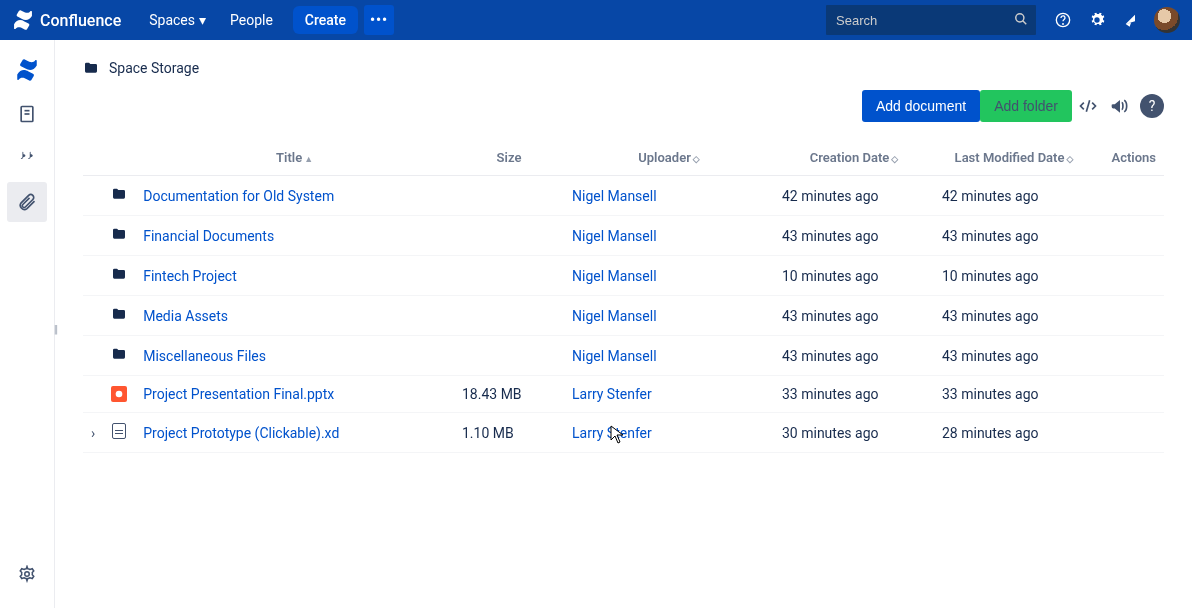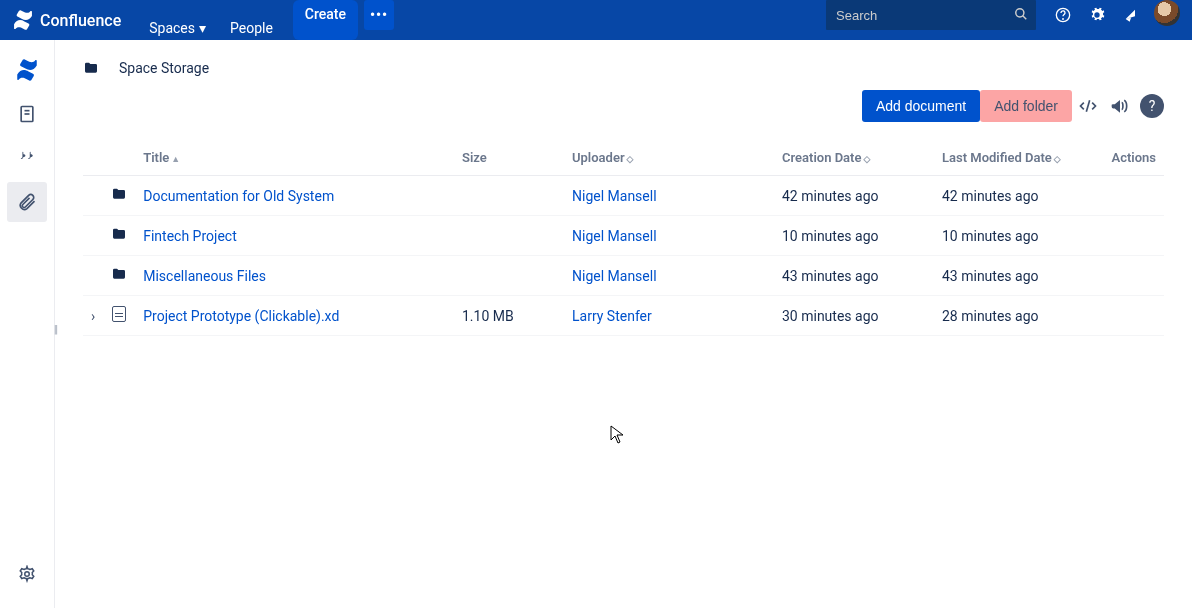--- a/index.html
+++ b/index.html
@@ -1,18 +1,18 @@
 <!DOCTYPE html>
 <html><head>
 <meta charset="utf-8">
 <style>
   * { box-sizing: border-box; margin: 0; padding: 0; }
   body { font-family: -apple-system, BlinkMacSystemFont, "Segoe UI", Roboto, sans-serif; font-size: 14px; color: #172B4D; background: #fff; }
   
-  .topbar { height: 40px; background: #0747A6; display: flex; padding: 0 12px; color: #fff; }
+  .topbar { height: 40px; background: #0747A6; display: flex; align-items: center; padding: 0 12px; color: #fff; }
   .logo { display: flex; align-items: center; gap: 6px; font-weight: 500; font-size: 16px; margin-right: 16px; cursor: pointer; }
   .logo svg { width: 22px; height: 22px; }
   .navitem { padding: 0 12px; height: 56px; display: flex; align-items: center; cursor: pointer; font-size: 14px; }
   .chevron { margin-left: 4px; }
   .create-btn { background: #0052CC; padding: 6px 12px; border-radius: 6px; margin-left: 8px; cursor: pointer; font-weight: 500; }
   .more-btn { width: 30px; height: 30px; background: #0052CC; border-radius: 3px; margin-left: 6px; display: flex; align-items: center; justify-content: center; cursor: pointer; font-weight: bold; letter-spacing: 1px; }
   .spacer { flex: 1; }
   .search-wrap { position: relative; margin: 0 10px; }
   .search-input { width: 210px; height: 30px; background: #0a3977; border: none; color: #fff; padding: 0 30px 0 10px; border-radius: 1px; font-size: 13px; }
   .search-input::placeholder { color: #ccc; }
@@ -22,31 +22,31 @@
   
   .shell { display: flex; height: calc(100vh - 40px); }
   .sidebar { width: 55px; border-right: 1px solid #ebecf0; display: flex; flex-direction: column; align-items: center; padding-top: 10px; position: relative; }
   .side-btn { width: 40px; height: 40px; display: flex; align-items: center; justify-content: center; cursor: pointer; border-radius: 3px; margin-bottom: 4px; color: #42526e; }
   .side-btn.space { color: #0052CC; }
   .side-btn.active { background: #ebecf0; color: #42526e; }
   .side-settings { position: absolute; bottom: 10px; }
   .drag-handle { position: absolute; right: -3px; top: 50%; color: #97a0af; font-size: 10px; cursor: col-resize; letter-spacing: -1px; }
   
   .main { flex: 1; padding: 20px 28px; overflow: auto; }
-  .breadcrumb { display: flex; align-items: center; gap: 20px; color: #172B4D; font-size: 14px; }
+  .breadcrumb { display: flex; align-items: center; gap: 10px; color: #172B4D; font-size: 14px; }
   .breadcrumb svg { width: 16px; height: 16px; }
   
   .toolbar { display: flex; justify-content: flex-end; align-items: center; margin: 14px 0 18px; }
   .btn-primary { background: #0052CC; color: #fff; border: none; padding: 8px 14px; border-radius: 3px; cursor: pointer; font-size: 14px; }
-  .btn-secondary { background: #fca5a5; color: #42526e; border: none; padding: 8px 14px; border-radius: 3px; cursor: pointer; font-size: 14px; }
+  .btn-secondary { background: #22c55e; color: #42526e; border: none; padding: 8px 14px; border-radius: 3px; cursor: pointer; font-size: 14px; }
   .tool-icon { width: 32px; height: 32px; display: flex; align-items: center; justify-content: center; cursor: pointer; color: #42526e; }
   .tool-icon.help { background: #42526e; color: #fff; border-radius: 50%; width: 24px; height: 24px; margin-left: 4px; }
   
   table { width: 100%; border-collapse: collapse; }
-  th { text-align: left; font-weight: 600; color: #6b778c; font-size: 13px; padding: 10px 8px; border-bottom: 1px solid #ebecf0; }
+  th { text-align: center; font-weight: 600; color: #6b778c; font-size: 13px; padding: 10px 8px; border-bottom: 1px solid #ebecf0; }
   th .sort { font-size: 9px; color: #97a0af; margin-left: 2px; }
   td { padding: 10px 8px; border-bottom: 1px solid #f4f5f7; font-size: 14px; }
   td.link { color: #0052CC; cursor: pointer; }
   .row-icon { width: 18px; text-align: center; }
   .row-icon svg { width: 16px; height: 16px; }
   .expand-cell { width: 18px; text-align: center; color: #42526e; cursor: pointer; }
   .pptx-icon { background: #ff5630; width: 16px; height: 16px; border-radius: 2px; display: inline-flex; align-items: center; justify-content: center; }
   .pptx-icon svg { fill: #fff; width: 10px; height: 10px; }
   .file-icon-box { border: 1.5px solid #42526e; width: 14px; height: 16px; border-radius: 2px; display: inline-flex; align-items: center; justify-content: center; position: relative; }
   .file-icon-box::before { content: ""; position: absolute; top: 6px; left: 2px; right: 2px; height: 1px; background: #42526e; box-shadow: 0 3px 0 #42526e; }
@@ -193,37 +193,75 @@
             <td class="link">Nigel Mansell</td>
             <td>42 minutes ago</td>
             <td>42 minutes ago</td>
             <td></td>
           </tr>
           <tr>
             <td class="expand-cell"></td>
             <td class="row-icon"><span><svg viewBox="0 0 24 24" fill="#172B4D">
                   <path d="M3 6a2 2 0 012-2h4l2 2h8a2 2 0 012 2v9a2 2 0 01-2 2H5a2 2 0 01-2-2V6z"></path>
                 </svg></span></td>
+            <td class="link">Financial Documents</td>
+            <td></td>
+            <td class="link">Nigel Mansell</td>
+            <td>43 minutes ago</td>
+            <td>43 minutes ago</td>
+            <td></td>
+          </tr>
+          <tr>
+            <td class="expand-cell"></td>
+            <td class="row-icon"><span><svg viewBox="0 0 24 24" fill="#172B4D">
+                  <path d="M3 6a2 2 0 012-2h4l2 2h8a2 2 0 012 2v9a2 2 0 01-2 2H5a2 2 0 01-2-2V6z"></path>
+                </svg></span></td>
             <td class="link">Fintech Project</td>
             <td></td>
             <td class="link">Nigel Mansell</td>
             <td>10 minutes ago</td>
             <td>10 minutes ago</td>
             <td></td>
           </tr>
           <tr>
             <td class="expand-cell"></td>
             <td class="row-icon"><span><svg viewBox="0 0 24 24" fill="#172B4D">
                   <path d="M3 6a2 2 0 012-2h4l2 2h8a2 2 0 012 2v9a2 2 0 01-2 2H5a2 2 0 01-2-2V6z"></path>
                 </svg></span></td>
+            <td class="link">Media Assets</td>
+            <td></td>
+            <td class="link">Nigel Mansell</td>
+            <td>43 minutes ago</td>
+            <td>43 minutes ago</td>
+            <td></td>
+          </tr>
+          <tr>
+            <td class="expand-cell"></td>
+            <td class="row-icon"><span><svg viewBox="0 0 24 24" fill="#172B4D">
+                  <path d="M3 6a2 2 0 012-2h4l2 2h8a2 2 0 012 2v9a2 2 0 01-2 2H5a2 2 0 01-2-2V6z"></path>
+                </svg></span></td>
             <td class="link">Miscellaneous Files</td>
             <td></td>
             <td class="link">Nigel Mansell</td>
             <td>43 minutes ago</td>
             <td>43 minutes ago</td>
+            <td></td>
+          </tr>
+          <tr>
+            <td class="expand-cell"></td>
+            <td class="row-icon"><span class="pptx-icon">
+                <svg viewBox="0 0 24 24">
+                  <circle cx="12" cy="12" r="8"></circle>
+                </svg>
+              </span></td>
+            <td class="link">Project Presentation Final.pptx</td>
+            <td>18.43 MB</td>
+            <td class="link">Larry Stenfer</td>
+            <td>33 minutes ago</td>
+            <td>33 minutes ago</td>
             <td></td>
           </tr>
           <tr>
             <td class="expand-cell"><span>›</span></td>
             <td class="row-icon"><span class="file-icon-box"></span></td>
             <td class="link">Project Prototype (Clickable).xd</td>
             <td>1.10 MB</td>
             <td class="link">Larry Stenfer</td>
             <td>30 minutes ago</td>
             <td>28 minutes ago</td>

